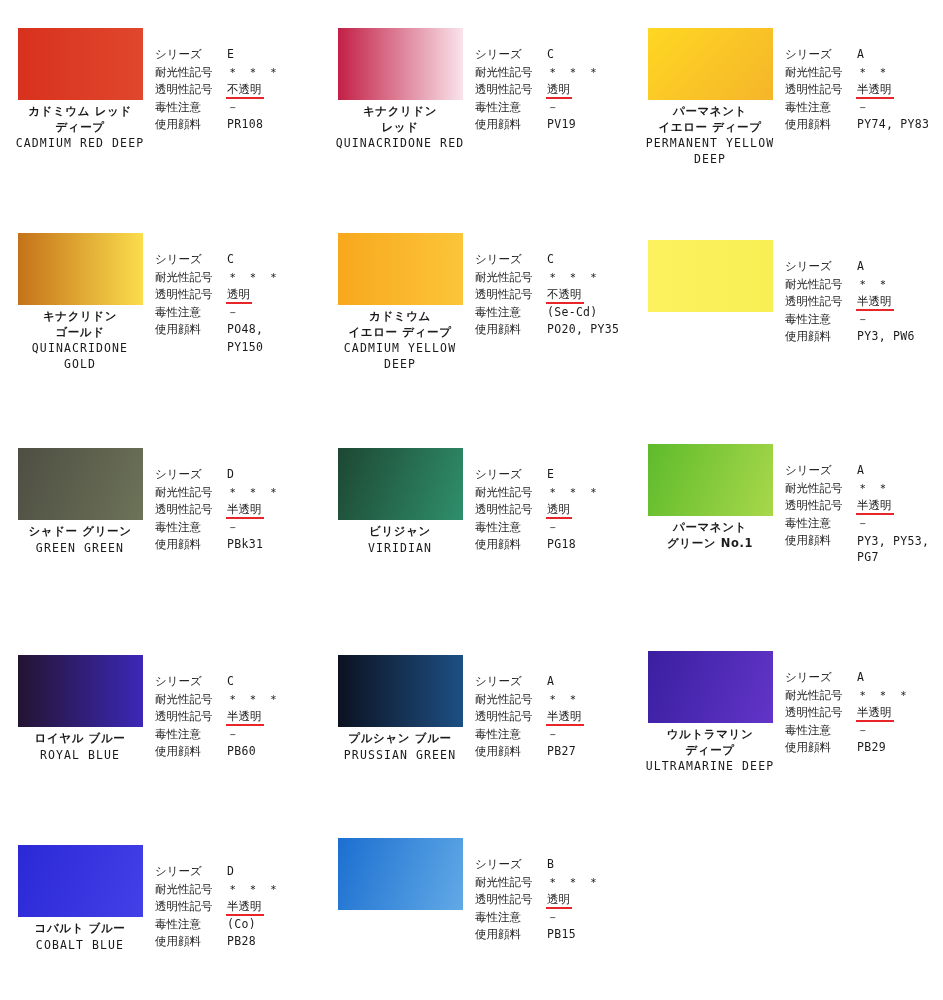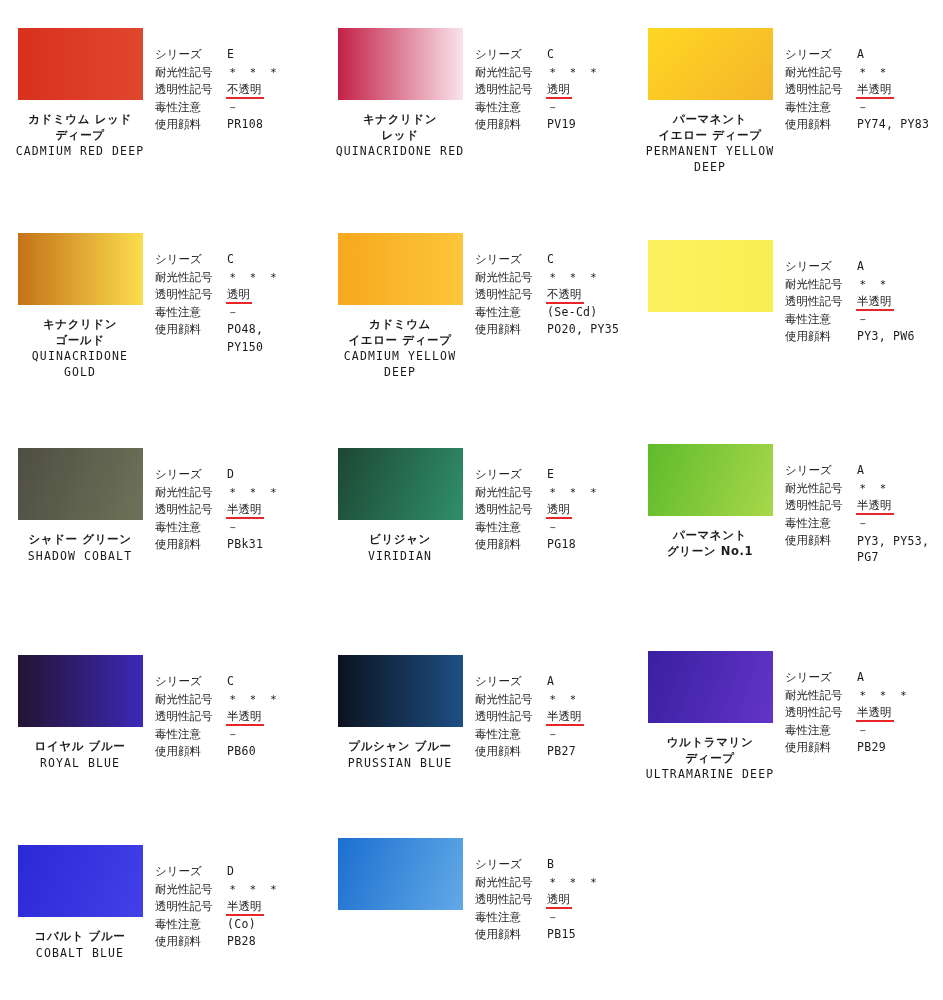--- a/index.html
+++ b/index.html
@@ -34,21 +34,21 @@
     height: 72px;
     margin-left: 18px;
     border: 0;
   }
 
   
   .name-block {
     width: 160px;
     margin-left: 0px;
     text-align: center;
-    padding-top: 12px;
+    padding-top: 4px;
   }
   .name-jp {
     font-size: 11.5px;
     line-height: 15.5px;
     letter-spacing: 0.6px;
     font-family: "DejaVu Sans", sans-serif;
     color: #1a1a1a;
     white-space: pre-line;
     font-weight: 600;
   }
@@ -308,21 +308,21 @@
         <div class="spec-row">
           <div class="spec-label">使用顔料</div>
           <div class="spec-value ">PY3, PW6</div>
         </div>
       </div>
     </div>
     <div class="paint-card" style="left: 0px; top: 448px;">
       <div class="swatch" style="background: linear-gradient(110deg, rgb(78, 78, 67) 0%, rgb(109, 115, 88) 100%);"></div>
       <div class="name-block">
         <div class="name-jp">シャドー グリーン</div>
-        <div class="name-en">SHADOW COBALT</div>
+        <div class="name-en">GREEN GREEN</div>
       </div>
       <div class="spec-table">
         <div class="spec-row">
           <div class="spec-label">シリーズ</div>
           <div class="spec-value ">D</div>
         </div>
         <div class="spec-row">
           <div class="spec-label">耐光性記号</div>
           <div class="spec-value stars">＊ ＊ ＊</div>
         </div>
@@ -425,21 +425,21 @@
         <div class="spec-row">
           <div class="spec-label">使用顔料</div>
           <div class="spec-value ">PB60</div>
         </div>
       </div>
     </div>
     <div class="paint-card" style="left: 320px; top: 655px;">
       <div class="swatch" style="background: linear-gradient(90deg, rgb(12, 18, 32) 0%, rgb(29, 79, 132) 100%);"></div>
       <div class="name-block">
         <div class="name-jp">プルシャン ブルー</div>
-        <div class="name-en">PRUSSIAN BLUE</div>
+        <div class="name-en">PRUSSIAN GREEN</div>
       </div>
       <div class="spec-table">
         <div class="spec-row">
           <div class="spec-label">シリーズ</div>
           <div class="spec-value ">A</div>
         </div>
         <div class="spec-row">
           <div class="spec-label">耐光性記号</div>
           <div class="spec-value stars">＊ ＊</div>
         </div>

